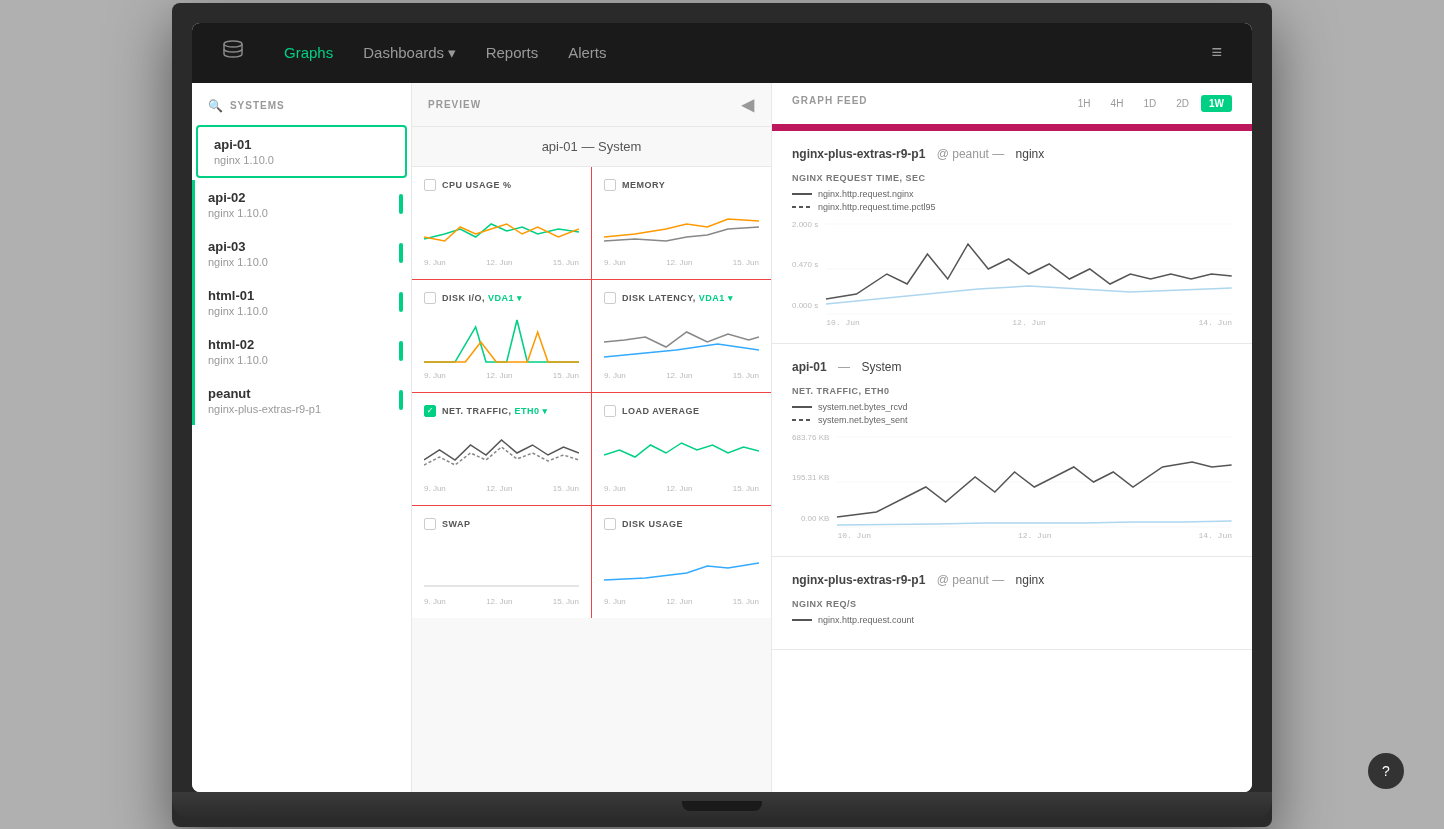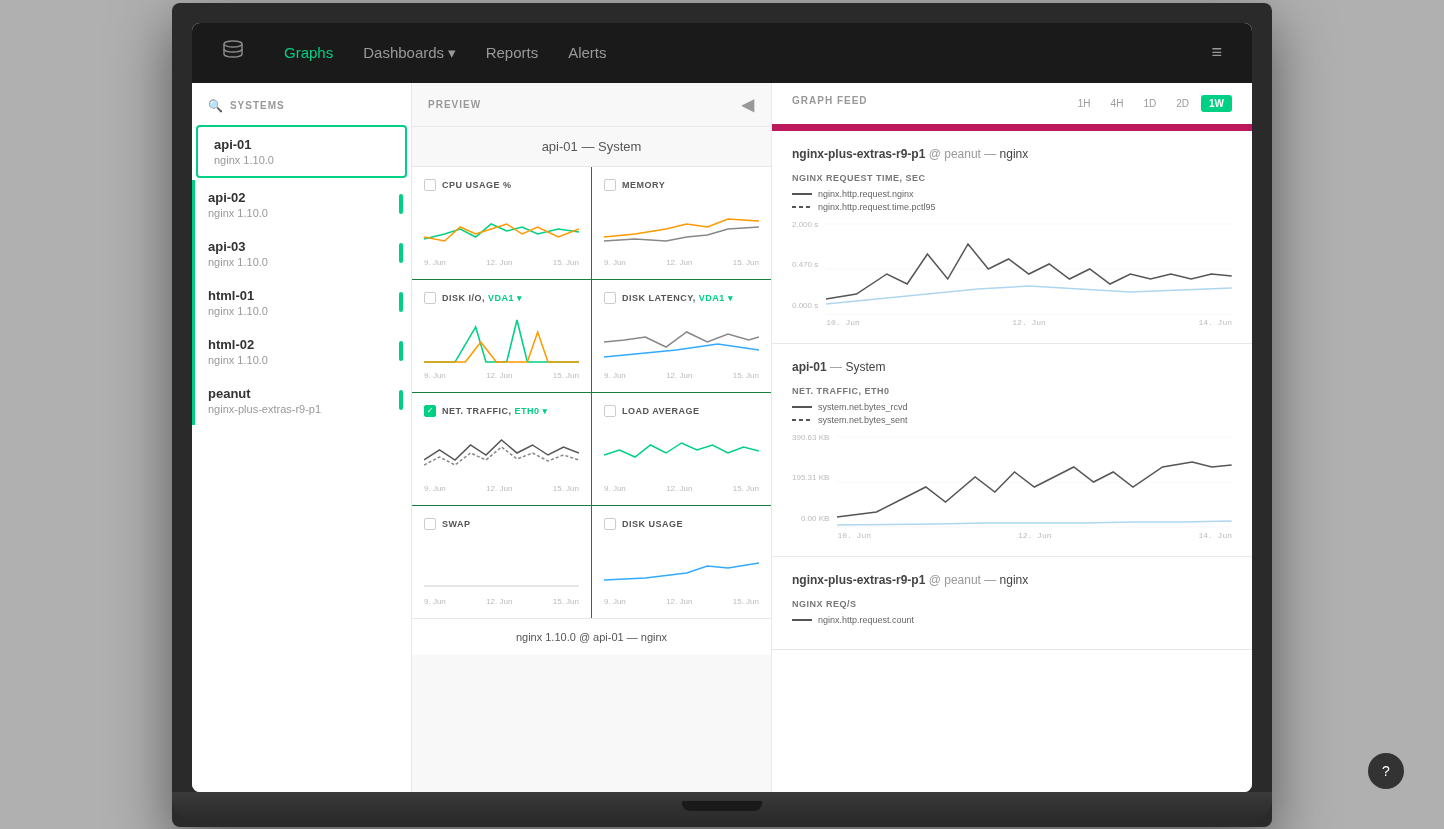--- a/index.html
+++ b/index.html
@@ -191,21 +191,21 @@
       padding: 12px 16px;
       font-size: 13px;
       color: #555;
       border-bottom: 1px solid #e8e8e8;
     }
 
     .preview-grid {
       display: grid;
       grid-template-columns: 1fr 1fr;
       gap: 1px;
-      background: #15803d;
+      background: #ef4444;
     }
 
     .preview-card {
       background: #fff;
       padding: 12px;
     }
 
     .preview-card-header {
       display: flex;
       align-items: center;
@@ -324,21 +324,21 @@
       color: #444;
       margin-bottom: 12px;
     }
 
     .graph-card-title .system-name {
       font-weight: 600;
     }
 
     .graph-card-title .dash {
       color: #999;
-      margin: 0 0;
+      margin: 0 8px;
     }
 
     .graph-metric-header {
       font-size: 9px;
       font-weight: 700;
       color: #777;
       letter-spacing: 0.5px;
       margin-bottom: 6px;
     }
 
@@ -614,23 +614,20 @@
             </div>
             <div class="preview-chart-labels">
               <span class="preview-chart-label">9. Jun</span>
               <span class="preview-chart-label">12. Jun</span>
               <span class="preview-chart-label">15. Jun</span>
             </div>
           </div>
 
         </div>
 
-        <div class="preview-bottom-item">
-          <span>nginx 1.10.0 @ api-01 — nginx</span>
-        </div>
       </section>
 
       <section class="graph-feed">
         <div class="graph-feed-header">
           <span class="graph-feed-title">GRAPH FEED</span>
           <div class="time-filters">
             <button class="time-filter-btn">1H</button>
             <button class="time-filter-btn">4H</button>
             <button class="time-filter-btn">1D</button>
             <button class="time-filter-btn">2D</button>
@@ -694,21 +691,21 @@
               <div class="legend-line" style="background:#555;"></div>
               <span>system.net.bytes_rcvd</span>
             </div>
             <div class="graph-legend-item">
               <div class="legend-line" style="background:repeating-linear-gradient(90deg,#555 0,#555 4px,transparent 4px,transparent 7px);"></div>
               <span>system.net.bytes_sent</span>
             </div>
           </div>
           <div style="display:flex; align-items:flex-start; gap:8px;">
             <div style="display:flex;flex-direction:column;justify-content:space-between;height:90px;text-align:right;">
-              <span class="graph-y-label">390.63 KB</span>
+              <span class="graph-y-label">683.76 KB</span>
               <span class="graph-y-label">195.31 KB</span>
               <span class="graph-y-label">0.00 KB</span>
             </div>
             <div style="flex:1;">
               <div class="graph-chart-area">
                 <svg width="100%" height="90" viewBox="0 0 400 90" preserveAspectRatio="none">
                   <line x1="0" y1="0" x2="400" y2="0" stroke="#eee" stroke-width="0.5"></line>
                   <line x1="0" y1="45" x2="400" y2="45" stroke="#eee" stroke-width="0.5"></line>
                   <line x1="0" y1="90" x2="400" y2="90" stroke="#eee" stroke-width="0.5"></line>
                   <polyline points="0,80 40,75 70,60 90,50 110,65 140,40 160,55 180,35 200,50 220,40 240,30 260,45 280,35 300,50 330,30 360,25 380,30 400,28" fill="none" stroke="#555" stroke-width="1.5"></polyline>

